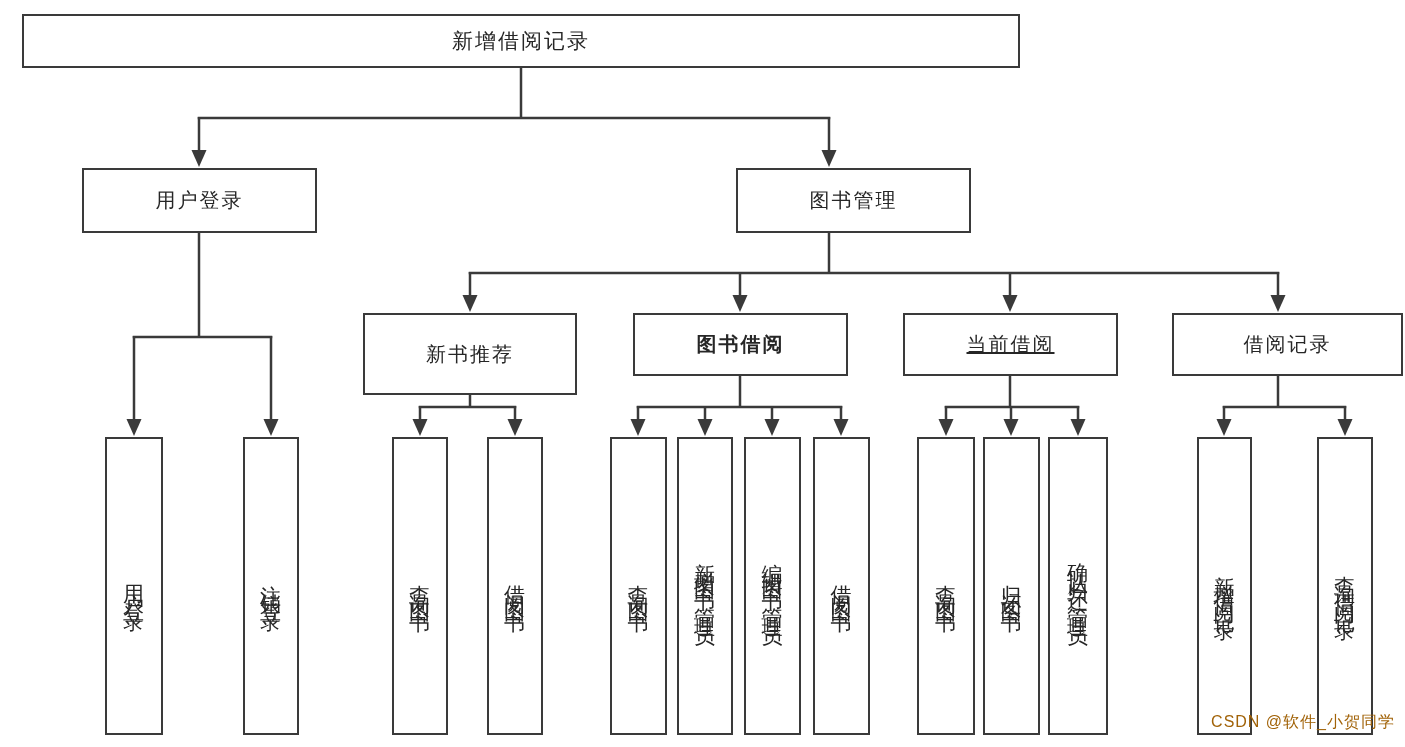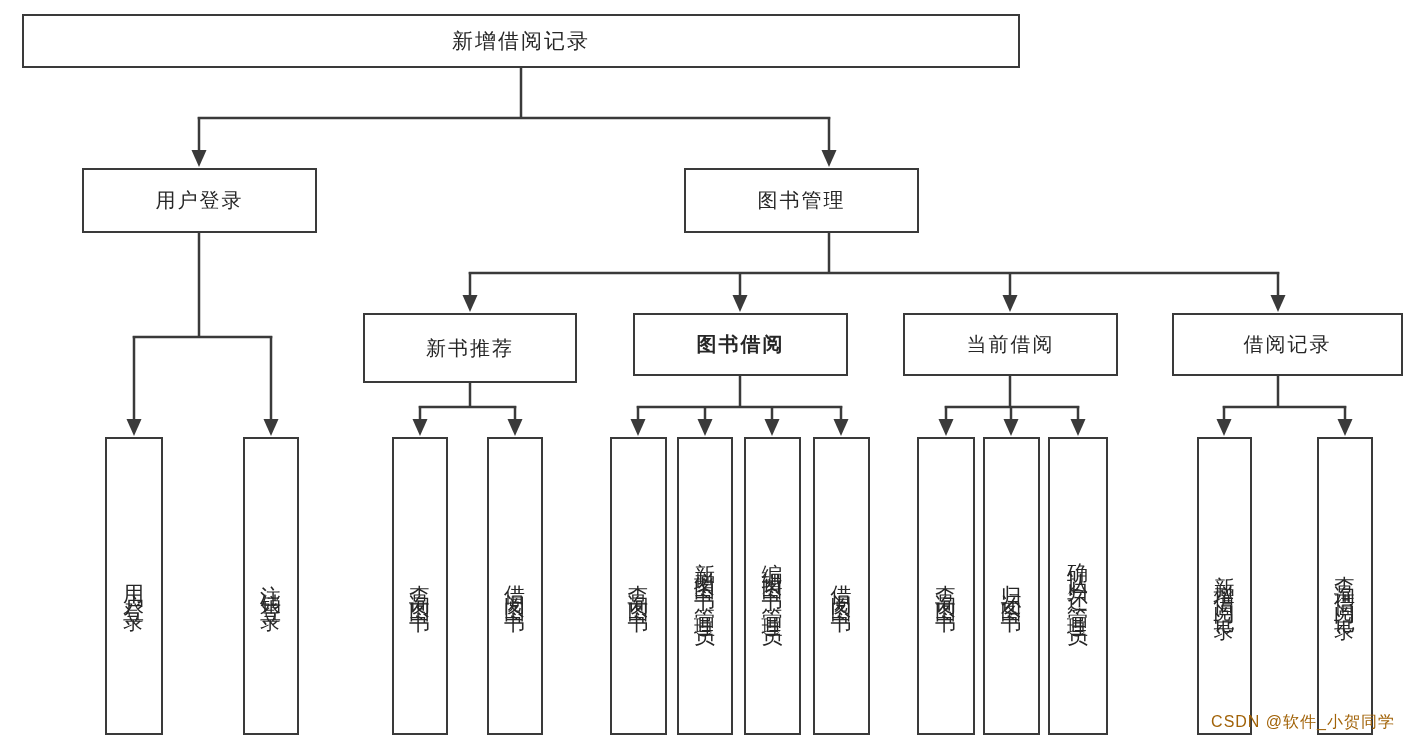--- a/index.html
+++ b/index.html
@@ -52,24 +52,24 @@
     width: 212px;
     font-size: 16px;
     letter-spacing: 1px;
     color: #a16207;
     text-align: right;
     white-space: nowrap;
   }
   
   .n-root   { left: 22px;   top: 14px;  width: 998px; height: 54px; }
   .n-login  { left: 82px;   top: 168px; width: 235px; height: 65px; }
-  .n-mgmt   { left: 684px;  top: 168px; width: 235px; height: 65px; }
-  .n-rec    { left: 363px;  top: 313px; width: 214px; height: 70px; }
+  .n-mgmt   { left: 736px;  top: 168px; width: 235px; height: 65px; }
+  .n-rec    { left: 363px;  top: 313px; width: 214px; height: 82px; }
   .n-borrow { left: 633px;  top: 313px; width: 215px; height: 63px; font-weight: bold; }
-  .n-cur    { left: 903px;  top: 313px; width: 215px; height: 63px; }
+  .n-cur    { left: 903px;  top: 313px; width: 215px; height: 63px; text-decoration: underline; }
   .n-hist   { left: 1172px; top: 313px; width: 231px; height: 63px; }
   .leaf { top: 437px; height: 298px; }
   .n-l-login1 { left: 105px;  width: 58px; }
   .n-l-login2 { left: 243px;  width: 56px; }
   .n-l-rec1   { left: 392px;  width: 56px; }
   .n-l-rec2   { left: 487px;  width: 56px; }
   .n-l-bor1   { left: 610px;  width: 57px; }
   .n-l-bor2   { left: 677px;  width: 56px; }
   .n-l-bor3   { left: 744px;  width: 57px; }
   .n-l-bor4   { left: 813px;  width: 57px; }

